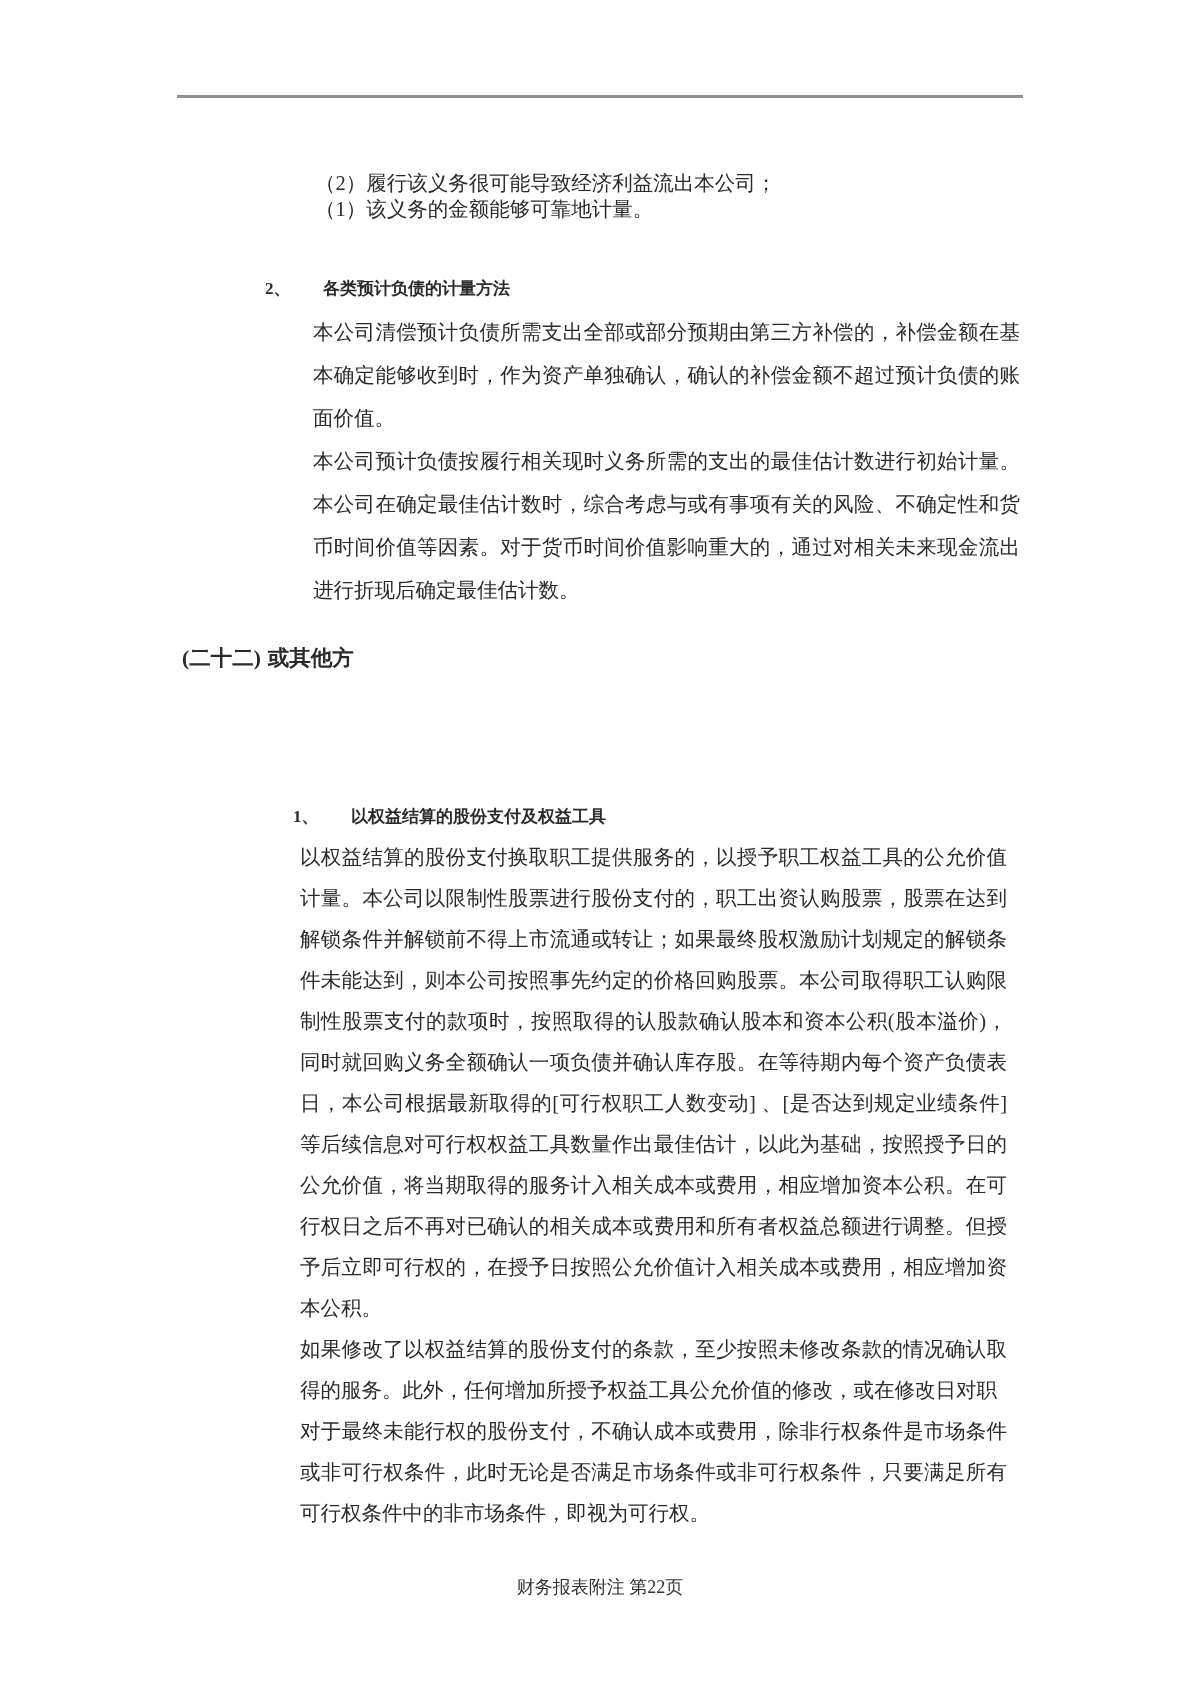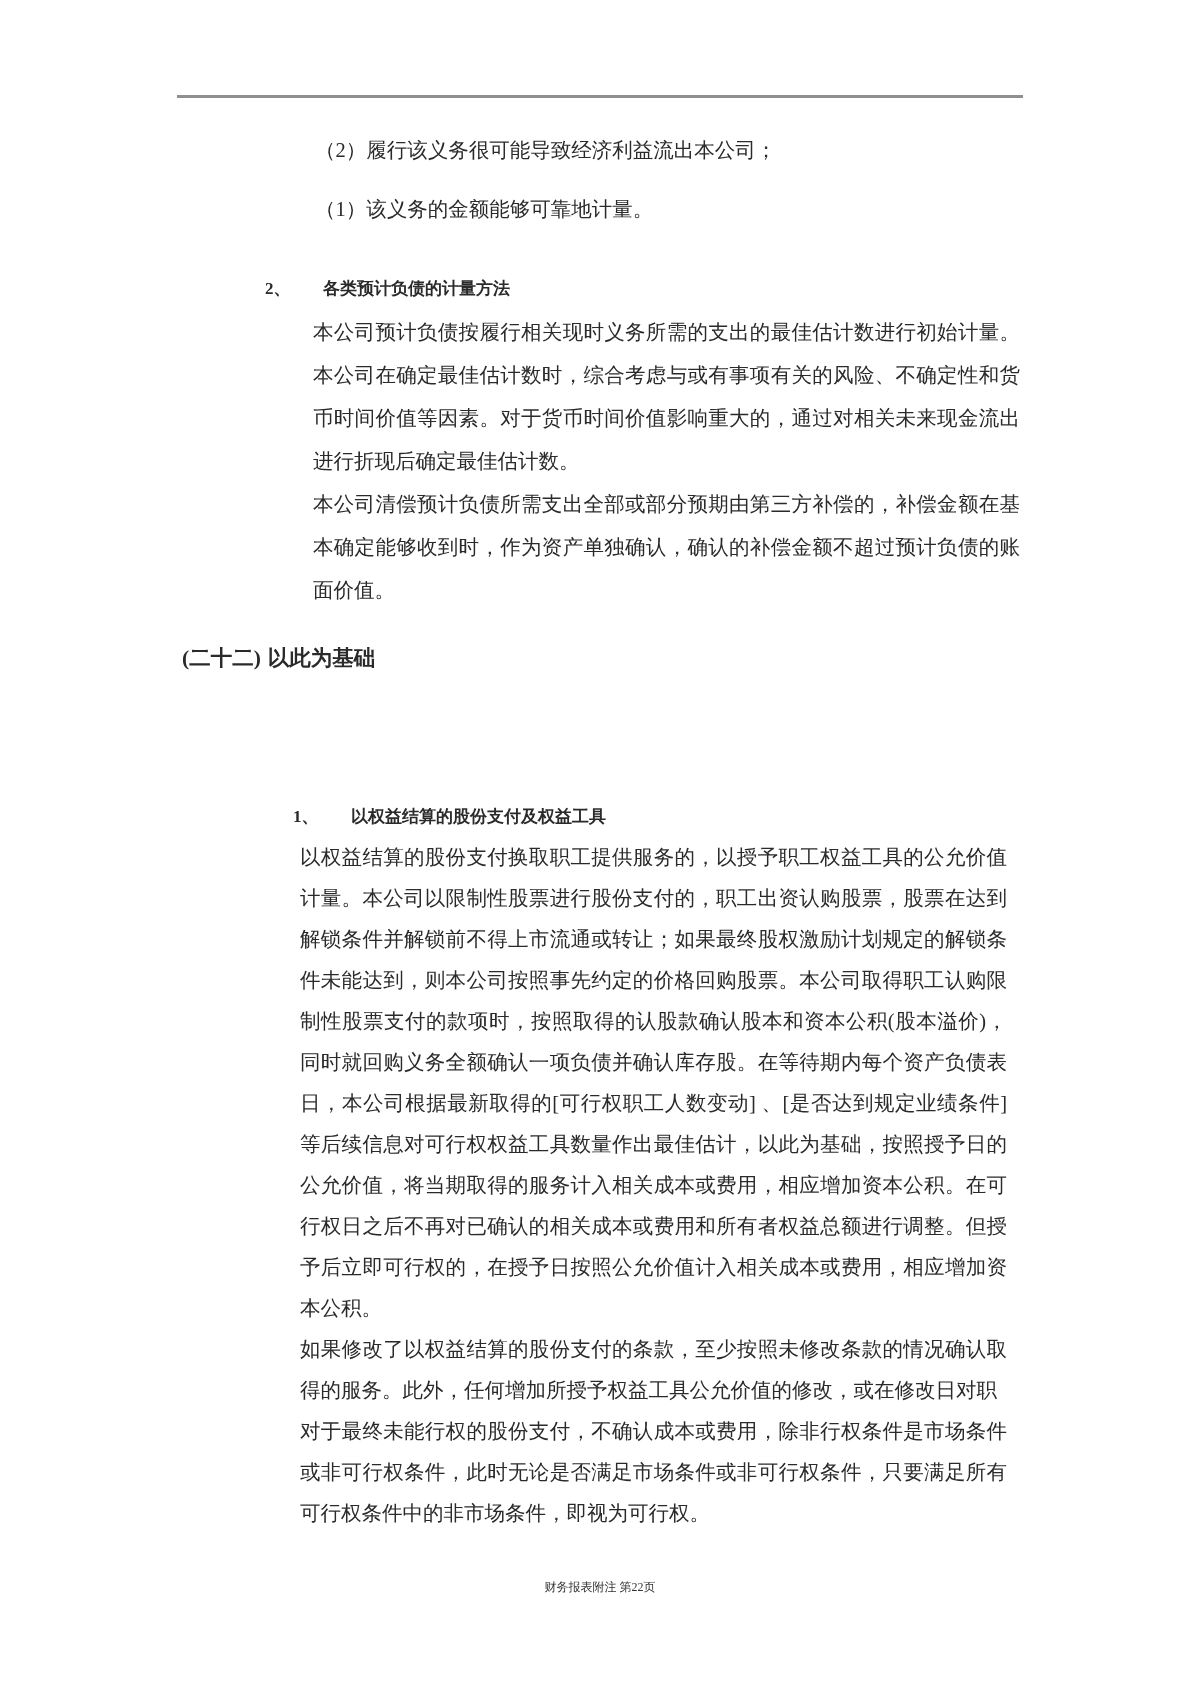--- a/index.html
+++ b/index.html
@@ -26,21 +26,21 @@
     background:var(--rule);
   }
   .cond-item{
     position:absolute;
     left:315px;
     width:705px;
     font-size:20.5px;
     line-height:30px;
     white-space:nowrap;
   }
-  .cond-2{top:135px;}
+  .cond-2{top:168px;}
   .cond-3{top:194px;}
 
   .num-heading{
     position:absolute;
     left:265px;
     font-size:17px;
     font-weight:bold;
     line-height:26px;
     white-space:nowrap;
   }
@@ -80,47 +80,47 @@
   .col-sub1{
     left:300px; top:837px;
     width:707px;
     line-height:41px;
   }
   .page-footer{
     position:absolute;
     left:0; top:1575px;
     width:1200px;
     text-align:center;
-    font-size:12px;
+    font-size:18px;
     line-height:24px;
     color:#333333;
   }
 </style>
 </head>
 <body>
 
 <div class="page">
 
   <div class="header-rule"></div>
 
   <div class="cond-item cond-2">（2）履行该义务很可能导致经济利益流出本公司；</div>
 
   <div class="cond-item cond-3">（1）该义务的金额能够可靠地计量。</div>
 
   <div class="num-heading h-sec2">
     <span class="num">2、</span><span>各类预计负债的计量方法</span>
   </div>
 
   <div class="body-col col-sec2">
+    <p>本公司清偿预计负债所需支出全部或部分预期由第三方补偿的，补偿金额在基本确定能够收到时，作为资产单独确认，确认的补偿金额不超过预计负债的账面价值。</p>
     <p>本公司预计负债按履行相关现时义务所需的支出的最佳估计数进行初始计量。本公司在确定最佳估计数时，综合考虑与或有事项有关的风险、不确定性和货币时间价值等因素。对于货币时间价值影响重大的，通过对相关未来现金流出进行折现后确定最佳估计数。</p>
-    <p>本公司清偿预计负债所需支出全部或部分预期由第三方补偿的，补偿金额在基本确定能够收到时，作为资产单独确认，确认的补偿金额不超过预计负债的账面价值。</p>
   </div>
 
   <div class="sec-heading">
-    <span class="num">(二十二)</span><span>以此为基础</span>
+    <span class="num">(二十二)</span><span>或其他方</span>
   </div>
 
 
   <div class="num-heading h-sub1">
     <span class="num">1、</span><span>以权益结算的股份支付及权益工具</span>
   </div>
 
   <div class="body-col col-sub1">
     <p>以权益结算的股份支付换取职工提供服务的，以授予职工权益工具的公允价值计量。本公司以限制性股票进行股份支付的，职工出资认购股票，股票在达到解锁条件并解锁前不得上市流通或转让；如果最终股权激励计划规定的解锁条件未能达到，则本公司按照事先约定的价格回购股票。本公司取得职工认购限制性股票支付的款项时，按照取得的认股款确认股本和资本公积(股本溢价)，同时就回购义务全额确认一项负债并确认库存股。在等待期内每个资产负债表日，本公司根据最新取得的[可行权职工人数变动] 、[是否达到规定业绩条件]等后续信息对可行权权益工具数量作出最佳估计，以此为基础，按照授予日的公允价值，将当期取得的服务计入相关成本或费用，相应增加资本公积。在可行权日之后不再对已确认的相关成本或费用和所有者权益总额进行调整。但授予后立即可行权的，在授予日按照公允价值计入相关成本或费用，相应增加资本公积。</p>
     <p>如果修改了以权益结算的股份支付的条款，至少按照未修改条款的情况确认取得的服务。此外，任何增加所授予权益工具公允价值的修改，或在修改日对职</p>

